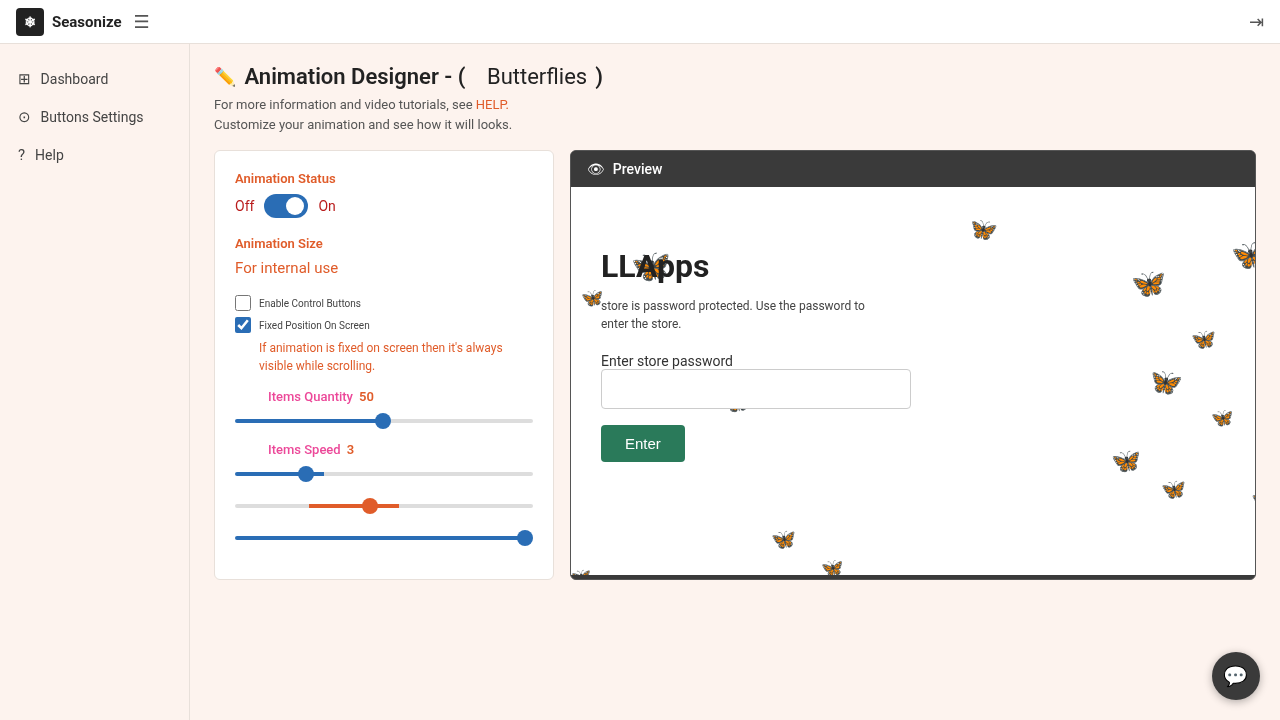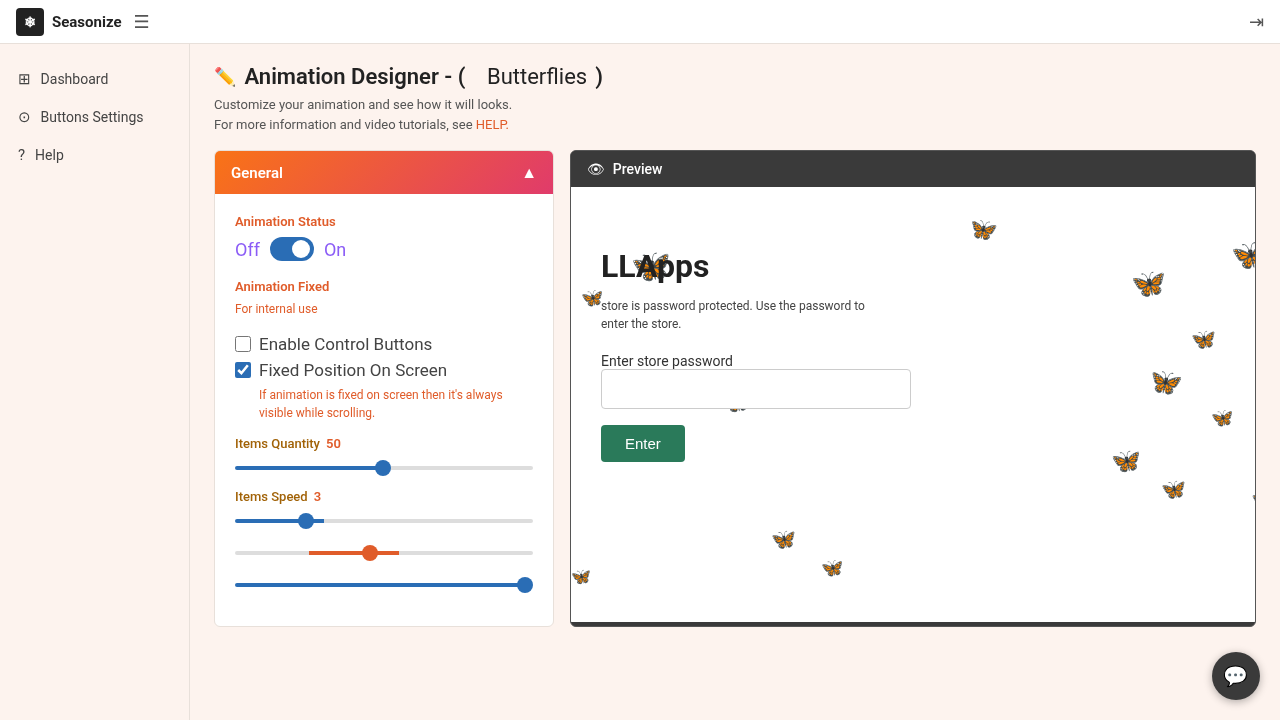--- a/index.html
+++ b/index.html
@@ -35,40 +35,40 @@
     .two-col { display: flex; gap: 16px; margin-top: 16px; }
 
     
     .panel { background: #fff; border-radius: 6px; overflow: hidden; border: 1px solid #e8e0da; width: 340px; flex-shrink: 0; }
     .panel-header { background: linear-gradient(135deg, #f97316, #e03b6b); color: white; padding: 12px 16px; display: flex; align-items: center; justify-content: space-between; font-weight: 600; font-size: 15px; cursor: pointer; }
     .panel-content { padding: 20px; }
 
     
     .section-label { color: #e05c2a; font-weight: 600; font-size: 13px; margin-bottom: 8px; }
     .toggle-row { display: flex; align-items: center; gap: 10px; margin-bottom: 18px; }
-    .toggle-label { font-size: 18px; color: #8b5cf6; }
+    .toggle-label { font-size: 14px; color: #b91c1c; }
     .toggle-switch { position: relative; width: 44px; height: 24px; }
     .toggle-switch input { opacity: 0; width: 0; height: 0; }
     .toggle-slider { position: absolute; top: 0; left: 0; right: 0; bottom: 0; background: #2a6db5; border-radius: 12px; cursor: pointer; }
     .toggle-slider::before { content: ''; position: absolute; width: 18px; height: 18px; left: 22px; bottom: 3px; background: white; border-radius: 50%; transition: 0.2s; }
 
     
     .name-input { width: 100%; border: 1px solid #ccc; border-radius: 4px; padding: 8px 10px; font-size: 13px; color: #333; margin-bottom: 4px; outline: none; }
-    .internal-use { font-size: 12px; color: #e05c2a; margin-bottom: 18px; }
+    .internal-use { font-size: 15px; color: #e05c2a; margin-bottom: 18px; }
 
     
     .checkbox-row { display: flex; align-items: center; gap: 8px; margin-bottom: 6px; }
     .checkbox-row input[type=checkbox] { width: 16px; height: 16px; accent-color: #2a6db5; cursor: pointer; }
-    .checkbox-label { font-size: 17px; color: #444; }
+    .checkbox-label { font-size: 10px; color: #444; }
     .checkbox-desc { font-size: 12px; color: #e05c2a; margin-bottom: 14px; padding-left: 24px; line-height: 1.5; }
 
     
     .slider-section { margin-bottom: 16px; }
     .slider-header { display: flex; align-items: center; gap: 6px; margin-bottom: 6px; }
-    .slider-label { font-size: 13px; color: #a16207; font-weight: 500; }
+    .slider-label { font-size: 13px; color: #ec4899; font-weight: 500; margin-left: 33px; }
     .slider-value { font-size: 13px; color: #e05c2a; font-weight: 600; }
     .slider-range { width: 100%; -webkit-appearance: none; height: 4px; border-radius: 2px; background: linear-gradient(to right, #2a6db5 50%, #ddd 50%); outline: none; cursor: pointer; }
     .slider-range::-webkit-slider-thumb { -webkit-appearance: none; width: 16px; height: 16px; border-radius: 50%; background: #2a6db5; cursor: pointer; }
     .slider-range-red { background: linear-gradient(to right, #ddd 25%, #e05c2a 25%, #e05c2a 55%, #ddd 55%); }
     .slider-range-red::-webkit-slider-thumb { background: #e05c2a; }
     .slider-opacity { background: linear-gradient(to right, #2a6db5 95%, #ddd 95%); }
 
     
     .preview-panel { flex: 1; background: #3a3a3a; border-radius: 6px; overflow: hidden; border: 1px solid #555; }
     .preview-header { background: #3a3a3a; color: #fff; padding: 10px 16px; font-size: 14px; font-weight: 500; display: flex; align-items: center; gap: 8px; }
@@ -128,50 +128,46 @@
 
     <div class="content">
       <div class="page-header">
         <div class="page-title">
           <span class="wand-icon">✏️</span>
           <span>Animation Designer - (</span>
           &nbsp;<strong class="app-name">Butterflies</strong>
           <span>)</span>
         </div>
         <div class="page-subtitle">
-          <div>Customize your animation and see how it will looks.</div>
           <div>
             <span>For more information and video tutorials, see</span>
             <a class="help-link" href="#">HELP.</a>
           </div>
+          <div>Customize your animation and see how it will looks.</div>
         </div>
       </div>
 
       <div class="two-col">
 
         <div class="panel">
-          <div class="panel-header">
-            <span>General</span>
-            <span class="collapse-icon">▲</span>
-          </div>
           <div class="panel-content">
 
             
             <div class="section-label">Animation Status</div>
             <div class="toggle-row">
               <span class="toggle-label">Off</span>
               <label class="toggle-switch">
                 <input type="checkbox" checked="" style="">
                 <span class="toggle-slider"></span>
               </label>
               <span class="toggle-label">On</span>
             </div>
 
             
-            <div class="section-label">Animation Fixed</div>
+            <div class="section-label">Animation Size</div>
             <div class="internal-use">For internal use</div>
 
             
             <div class="checkbox-row">
               <input type="checkbox" id="enableControl" style="">
               <label class="checkbox-label" for="enableControl">Enable Control Buttons</label>
             </div>
 
             
             <div class="checkbox-row">

